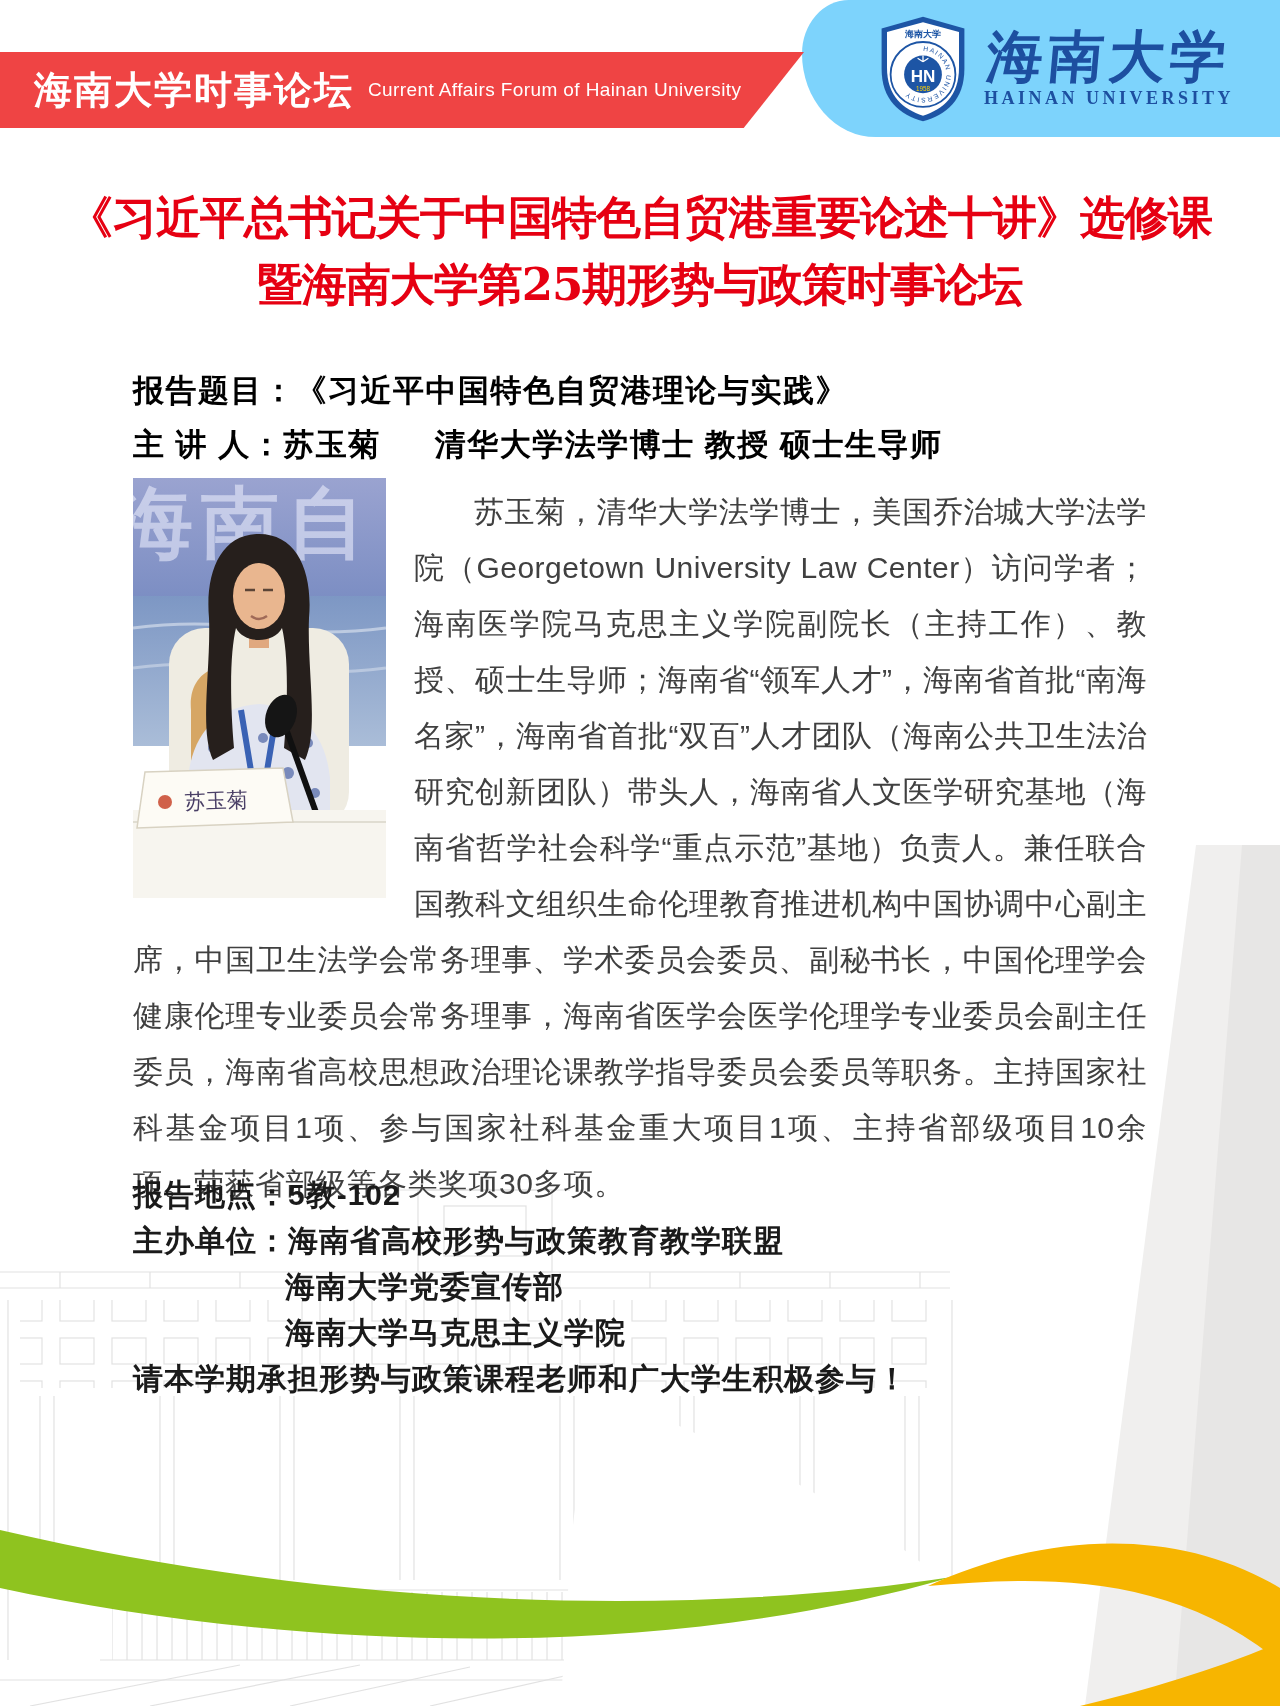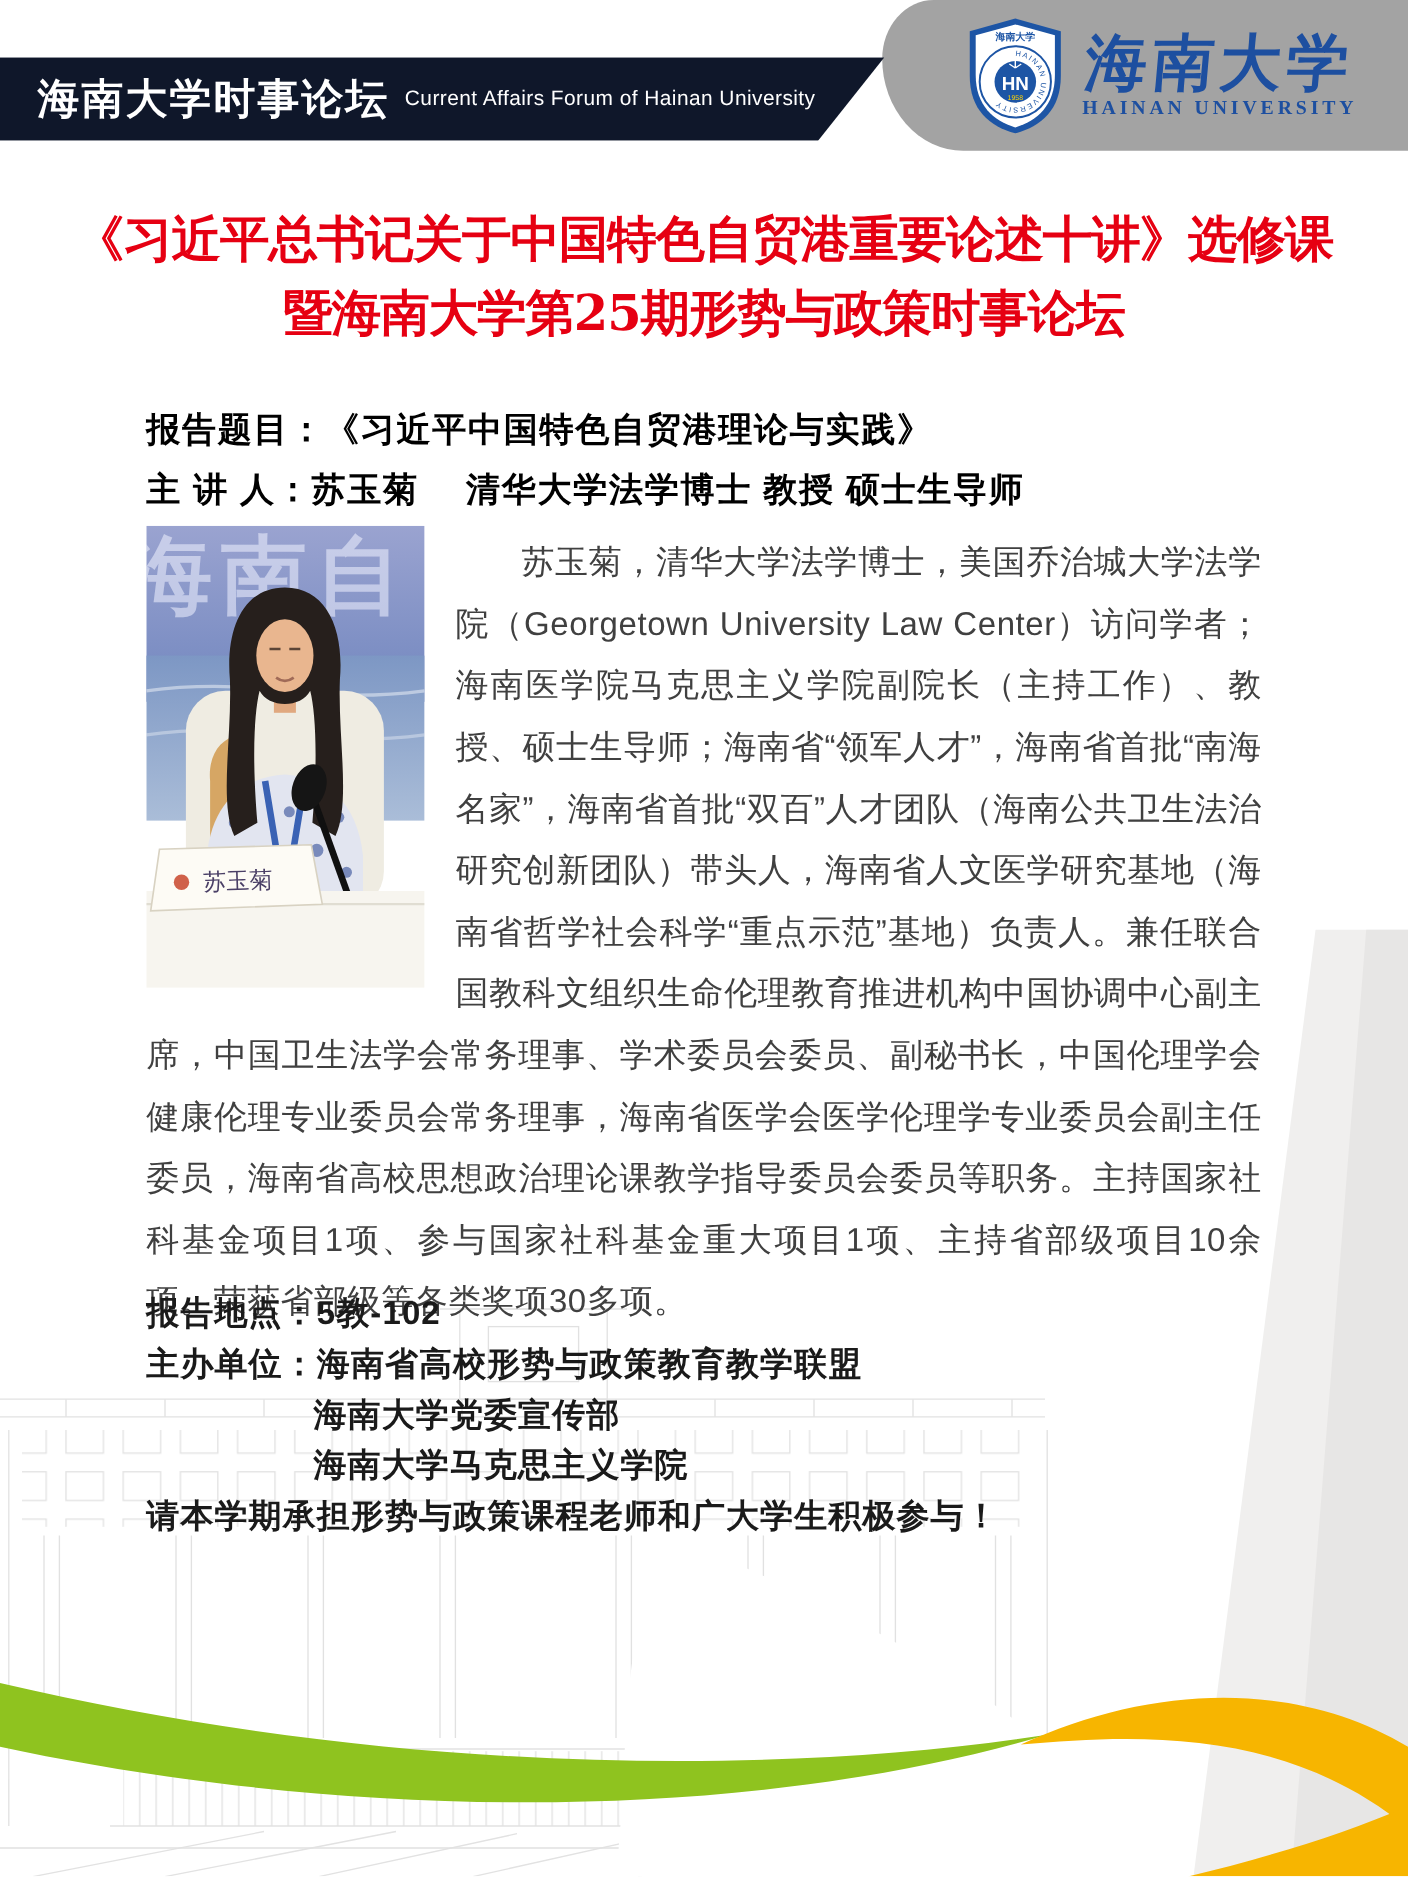--- a/index.html
+++ b/index.html
@@ -5,44 +5,44 @@
   html,body{margin:0;padding:0;background:#ffffff;}
   .page{position:relative;width:1280px;height:1706px;overflow:hidden;background:#fff;
         font-family:"Liberation Sans",sans-serif;}
 
   
   .bg-wedges{position:absolute;left:0;top:845px;width:1280px;height:861px;z-index:1;}
   .watermark{position:absolute;left:0;top:1160px;width:980px;height:546px;z-index:1;opacity:.30;}
   .bottom-swoosh{position:absolute;left:0;top:1400px;width:1280px;height:306px;z-index:2;}
 
   
-  .blue-bar{position:absolute;left:0;top:52px;width:804px;height:76px;background:#0f172a;
+  .blue-bar{position:absolute;left:0;top:52px;width:804px;height:76px;background:#ef4444;
             display:flex;align-items:center;padding-left:34px;box-sizing:border-box;
             clip-path:polygon(0 0,100% 0,92.5% 100%,0 100%);z-index:4;}
   .blue-bar .zh{color:#fff;font-size:38px;font-weight:700;letter-spacing:2px;white-space:nowrap;}
   .blue-bar .en{color:#fff;font-size:19px;margin-left:14px;letter-spacing:.4px;font-weight:500;white-space:nowrap;text-align:right;}
-  .yellow-corner{position:absolute;right:0;top:0;width:478px;height:137px;background:#a3a3a3;
+  .yellow-corner{position:absolute;right:0;top:0;width:478px;height:137px;background:#7dd3fc;
             border-top-left-radius:70px 80px;border-bottom-left-radius:110px 125px;
             display:flex;align-items:center;justify-content:flex-end;gap:16px;
             padding-right:46px;box-sizing:border-box;z-index:3;}
   .shield{width:90px;height:110px;flex:0 0 auto;}
   .uni-names{display:flex;flex-direction:column;align-items:center;}
   .uni-zh{font-size:56px;font-weight:700;color:#1d4fa0;letter-spacing:5px;transform:skewX(-5deg);line-height:1;}
   .uni-en{font-size:18px;color:#1d4fa0;letter-spacing:3.5px;font-family:"Liberation Serif",serif;
           font-weight:700;margin-top:3px;text-align:center;}
 
   
   .main-title{position:absolute;left:0;top:184px;width:100%;text-align:center;color:#e60012;
               font-family:"DejaVu Serif","Liberation Serif",serif;font-weight:700;
               font-size:45px;line-height:67px;letter-spacing:-1px;z-index:5;}
 
   
   .report-lines{position:absolute;left:133px;top:364px;z-index:5;color:#000000;font-weight:700;
                 font-size:31px;line-height:54px;letter-spacing:1.5px;}
-  .speaker-titles{margin-left:43px;}
+  .speaker-titles{margin-left:54px;}
 
   
   .bio-wrap{position:absolute;left:133px;top:478px;width:1014px;z-index:5;}
   .photo{float:left;width:253px;height:420px;margin-right:28px;margin-bottom:28px;}
   .photo svg{display:block;width:100%;height:100%;}
   .bio{margin:0;padding-top:6px;font-size:30px;line-height:56px;color:#404040;
        text-indent:2em;letter-spacing:.5px;text-align:justify;}
 
   
   .details{position:absolute;left:133px;top:1172px;z-index:5;color:#1a1a1a;font-weight:700;

